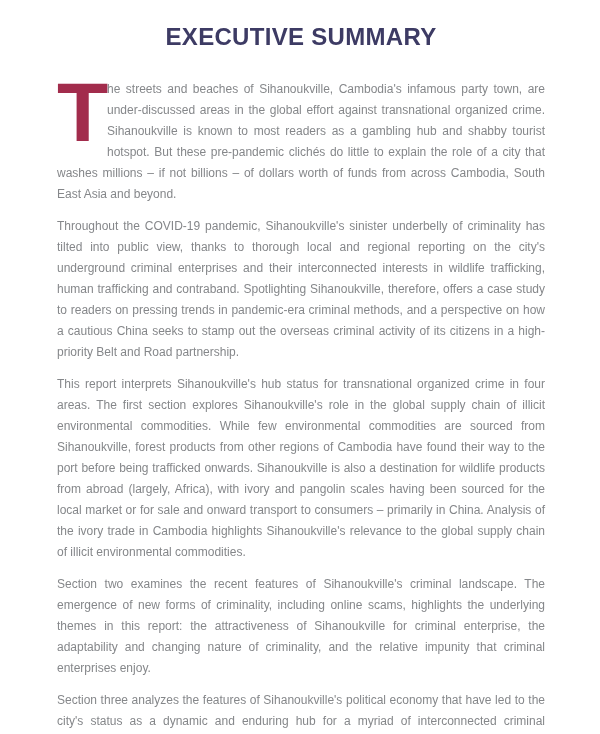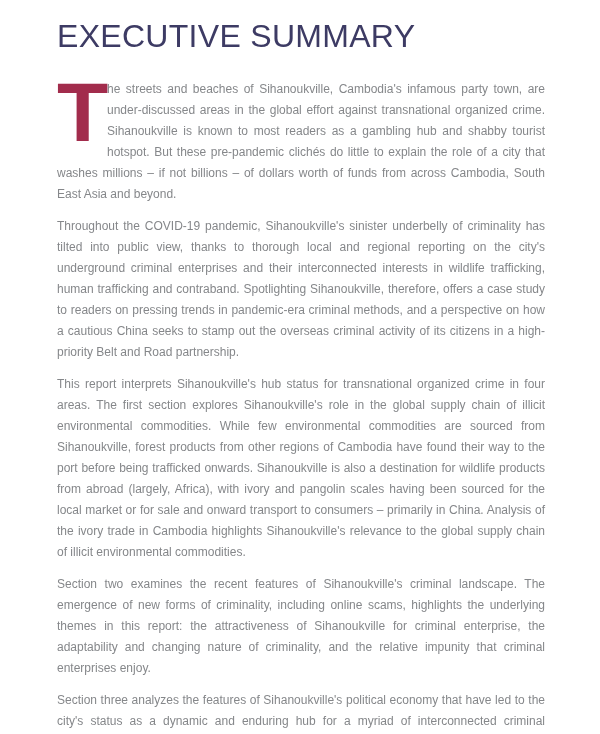--- a/index.html
+++ b/index.html
@@ -19,26 +19,27 @@
     height: 734px;
     margin: 0 auto;
     background: var(--bg);
     box-sizing: border-box;
     padding: 18px 55px 0 57px;
     overflow: hidden;
     font-family: "Liberation Sans", sans-serif;
   }
   .title {
     margin: 0 0 24px 0;
-    font-size: 32px;
+    font-size: 24px;
     line-height: 37px;
-    font-weight: 400;
+    font-weight: 700;
     letter-spacing: 0.3px;
     color: var(--title-color);
     font-family: "Liberation Sans", sans-serif;
+    text-align: center;
   }
   .body-text {
     width: 488px;
   }
   .para {
     margin: 0 0 11px 0;
     font-size: 12px;
     line-height: 21px;
     color: var(--body-color);
     text-align: justify;

